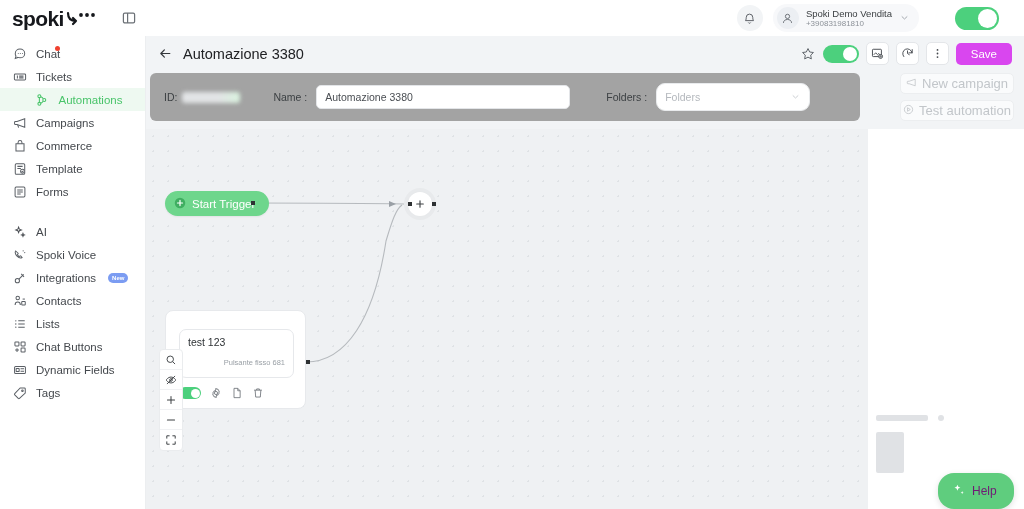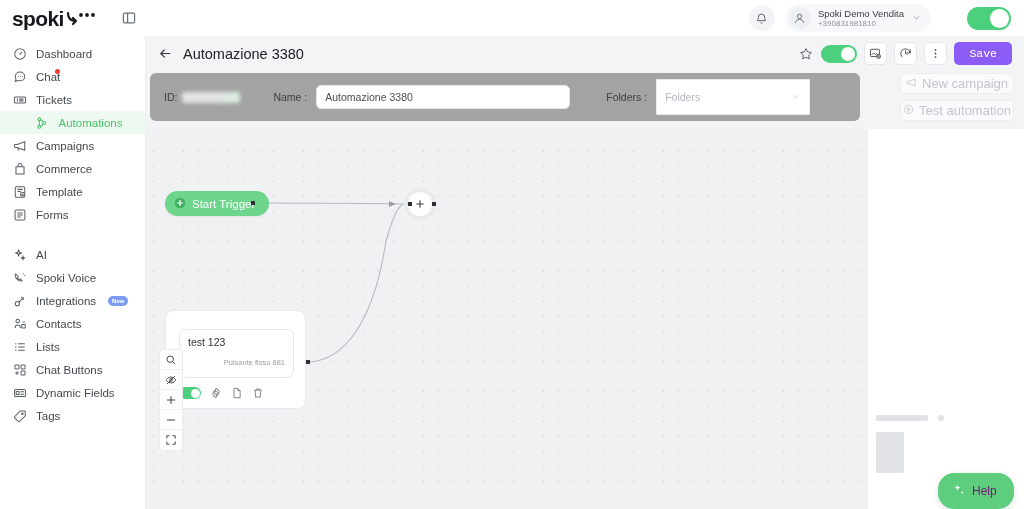--- a/index.html
+++ b/index.html
@@ -23,21 +23,21 @@
   .logo-text {
     font-size: 21px; font-weight: 700; letter-spacing: -0.6px;
     color: #16181c; line-height: 1;
   }
   .logo-mark { display:flex; align-items:center; margin-left:1px; }
   .sidebar-toggle {
     width: 22px; height: 22px; display: flex; align-items: center; justify-content: center;
     cursor: pointer;
   }
   .topbar-right {
-    margin-left: auto; display: flex; align-items: center; gap: 10px; padding-right: 13px;
+    margin-left: auto; display: flex; align-items: center; gap: 10px; padding-right: 25px;
   }
   .bell-btn {
     width: 26px; height: 26px; border-radius: 50%; background: #f2f4f6;
     display: flex; align-items: center; justify-content: center; cursor: pointer;
   }
   .user-chip {
     display: flex; align-items: center; gap: 7px;
     background: #f7f8fa; border-radius: 16px; padding: 3px 9px 3px 4px;
     cursor: pointer;
   }
@@ -97,23 +97,23 @@
     width: 36px; height: 18px; border-radius: 10px; background: #4cd07d; position: relative; cursor:pointer;
   }
   .hd-switch::after {
     content:""; position:absolute; right:2px; top:2px; width:14px; height:14px; border-radius:50%; background:#fff;
   }
   .icon-btn {
     width: 23px; height: 23px; border-radius: 5px; background: #ffffff;
     border: 1px solid #e4e6e9; display:flex; align-items:center; justify-content:center; cursor:pointer;
   }
   .save-btn {
-    background: #8b5cf6; color: #fff; font-size: 11.5px; border: none;
+    background: #d946ef; color: #fff; font-size: 11.5px; border: none;
     border-radius: 5px; padding: 5px 15px; cursor: pointer;
-    font-family: Liberation Mono, monospace;
+    font-family: Liberation Sans, sans-serif;
   }
 
   
   .form-panel {
     position: absolute; left: 4px; top: 37px; width: 710px; height: 48px;
     background: #a3a3a3; border-radius: 6px;
     display: flex; align-items: center; padding: 0 14px;
   }
   .fld-label { font-size: 10.5px; color: #3c4043; }
   .id-blur {
@@ -122,22 +122,22 @@
     filter: blur(2px);
   }
   .name-label { margin-left: 33px; font-size: 10.5px; }
   .text-input {
     margin-left: 9px; width: 254px; height: 24px; border: 1px solid #e3e5e8;
     border-radius: 5px; font-size: 10.5px; color: #4a4e53; padding: 0 8px;
     font-family: "Liberation Sans", sans-serif; background: #fff;
   }
   .folders-label { margin-left: 36px; font-size: 10.5px; }
   .folders-select {
-    margin-left: 9px; width: 154px; height: 36px; border: 1px solid #e9ebed;
-    border-radius: 1px; font-size: 10.5px; color: #b4b8bd; padding: 0 8px;
+    margin-left: 9px; width: 154px; height: 28px; border: 1px solid #e9ebed;
+    border-radius: 9px; font-size: 10.5px; color: #b4b8bd; padding: 0 8px;
     display: flex; align-items: center; cursor: pointer; background:#fff;
   }
   .folders-select .chev { margin-left: auto; }
 
   .side-actions {
     position: absolute; right: 10px; top: 37px; width: 114px;
     display: flex; flex-direction: column; gap: 6px;
   }
   .ghost-btn {
     height: 21px; border-radius: 5px; background: #fafbfc; border: 1px solid #eceef0;
@@ -290,30 +290,20 @@
             <path d="M4 6.4L8 10.2l4-3.8"></path>
           </svg>
         </span>
       </div>
       <div class="topbar-switch"></div>
     </div>
   </div>
 
   <div class="sidebar">
 
-    <div class="nav-item">
-      <span class="ic">
-        <svg width="14" height="14" viewBox="0 0 16 16" fill="none" stroke="#5a5f65" stroke-width="1.15">
-            <circle cx="8" cy="8" r="6"></circle>
-            <path d="M8 8l2.6-2.4"></path>
-            <circle cx="8" cy="8" r=".9" fill="#5a5f65" stroke="none"></circle>
-          </svg>
-      </span>
-      <span class="nav-label">Dashboard</span>
-    </div>
 
     <div class="nav-item">
       <span class="ic">
         <svg width="14" height="14" viewBox="0 0 16 16" fill="none" stroke="#5a5f65" stroke-width="1.15">
             <path d="M13.4 7.4c0 2.8-2.4 5-5.4 5-.9 0-1.7-.2-2.4-.5L2.6 13l.8-2.6A4.8 4.8 0 012.6 7.4c0-2.8 2.4-5 5.4-5s5.4 2.2 5.4 5z"></path>
             <circle cx="6" cy="7.5" r=".6" fill="#5a5f65" stroke="none"></circle>
             <circle cx="8.4" cy="7.5" r=".6" fill="#5a5f65" stroke="none"></circle>
             <circle cx="10.8" cy="7.5" r=".6" fill="#5a5f65" stroke="none"></circle>
           </svg>
       </span>

